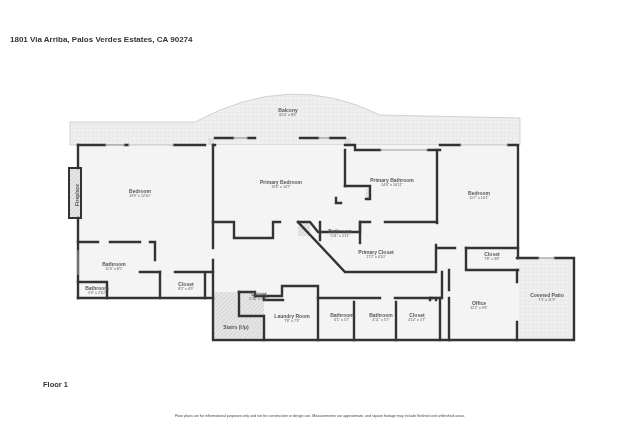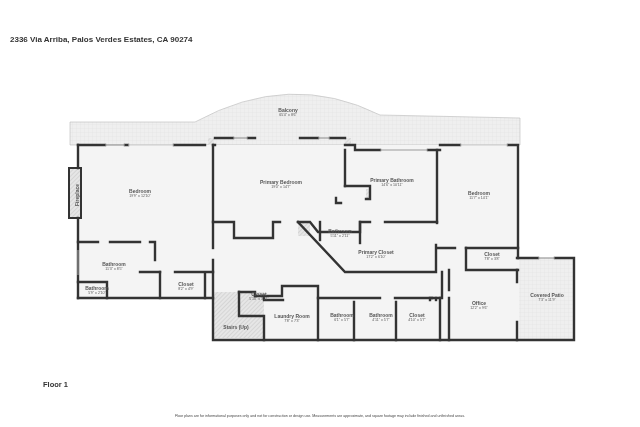--- a/index.html
+++ b/index.html
@@ -9,21 +9,21 @@
   .disclaimer { position: absolute; left: 0; width: 640px; top: 414px; text-align: center; font-size: 3.6px; color: #444; }
   svg.plan { position: absolute; left: 0; top: 0; }
   .room-label { position: absolute; text-align: center; color: #555; transform: translate(-50%, -50%); white-space: nowrap; }
   .room-label .name { font-size: 5px; font-weight: bold; display: block; line-height: 6px; }
   .room-label .dim { font-size: 3.6px; display: block; line-height: 5px; }
   .fireplace-label { position: absolute; left: 77px; top: 195px; font-size: 5px; font-weight: bold; color: #555; transform: translate(-50%, -50%) rotate(-90deg); white-space: nowrap; }
 </style>
 </head>
 <body>
 
-<div class="address">2336 Via Arriba, Palos Verdes Estates, CA 90274</div>
+<div class="address">1801 Via Arriba, Palos Verdes Estates, CA 90274</div>
 
 <svg class="plan" width="640" height="427" viewBox="0 0 640 427">
   <defs>
     <pattern id="grid" width="4" height="4" patternUnits="userSpaceOnUse">
       <rect width="4" height="4" fill="#efefef"></rect>
       <path d="M4 0 L0 0 0 4" fill="none" stroke="#dcdcdc" stroke-width="0.4"></path>
     </pattern>
     <pattern id="hatch" width="3" height="3" patternUnits="userSpaceOnUse" patternTransform="rotate(45)">
       <rect width="3" height="3" fill="#e6e6e6"></rect>
       <line x1="0" y1="0" x2="0" y2="3" stroke="#bbb" stroke-width="0.8"></line>

